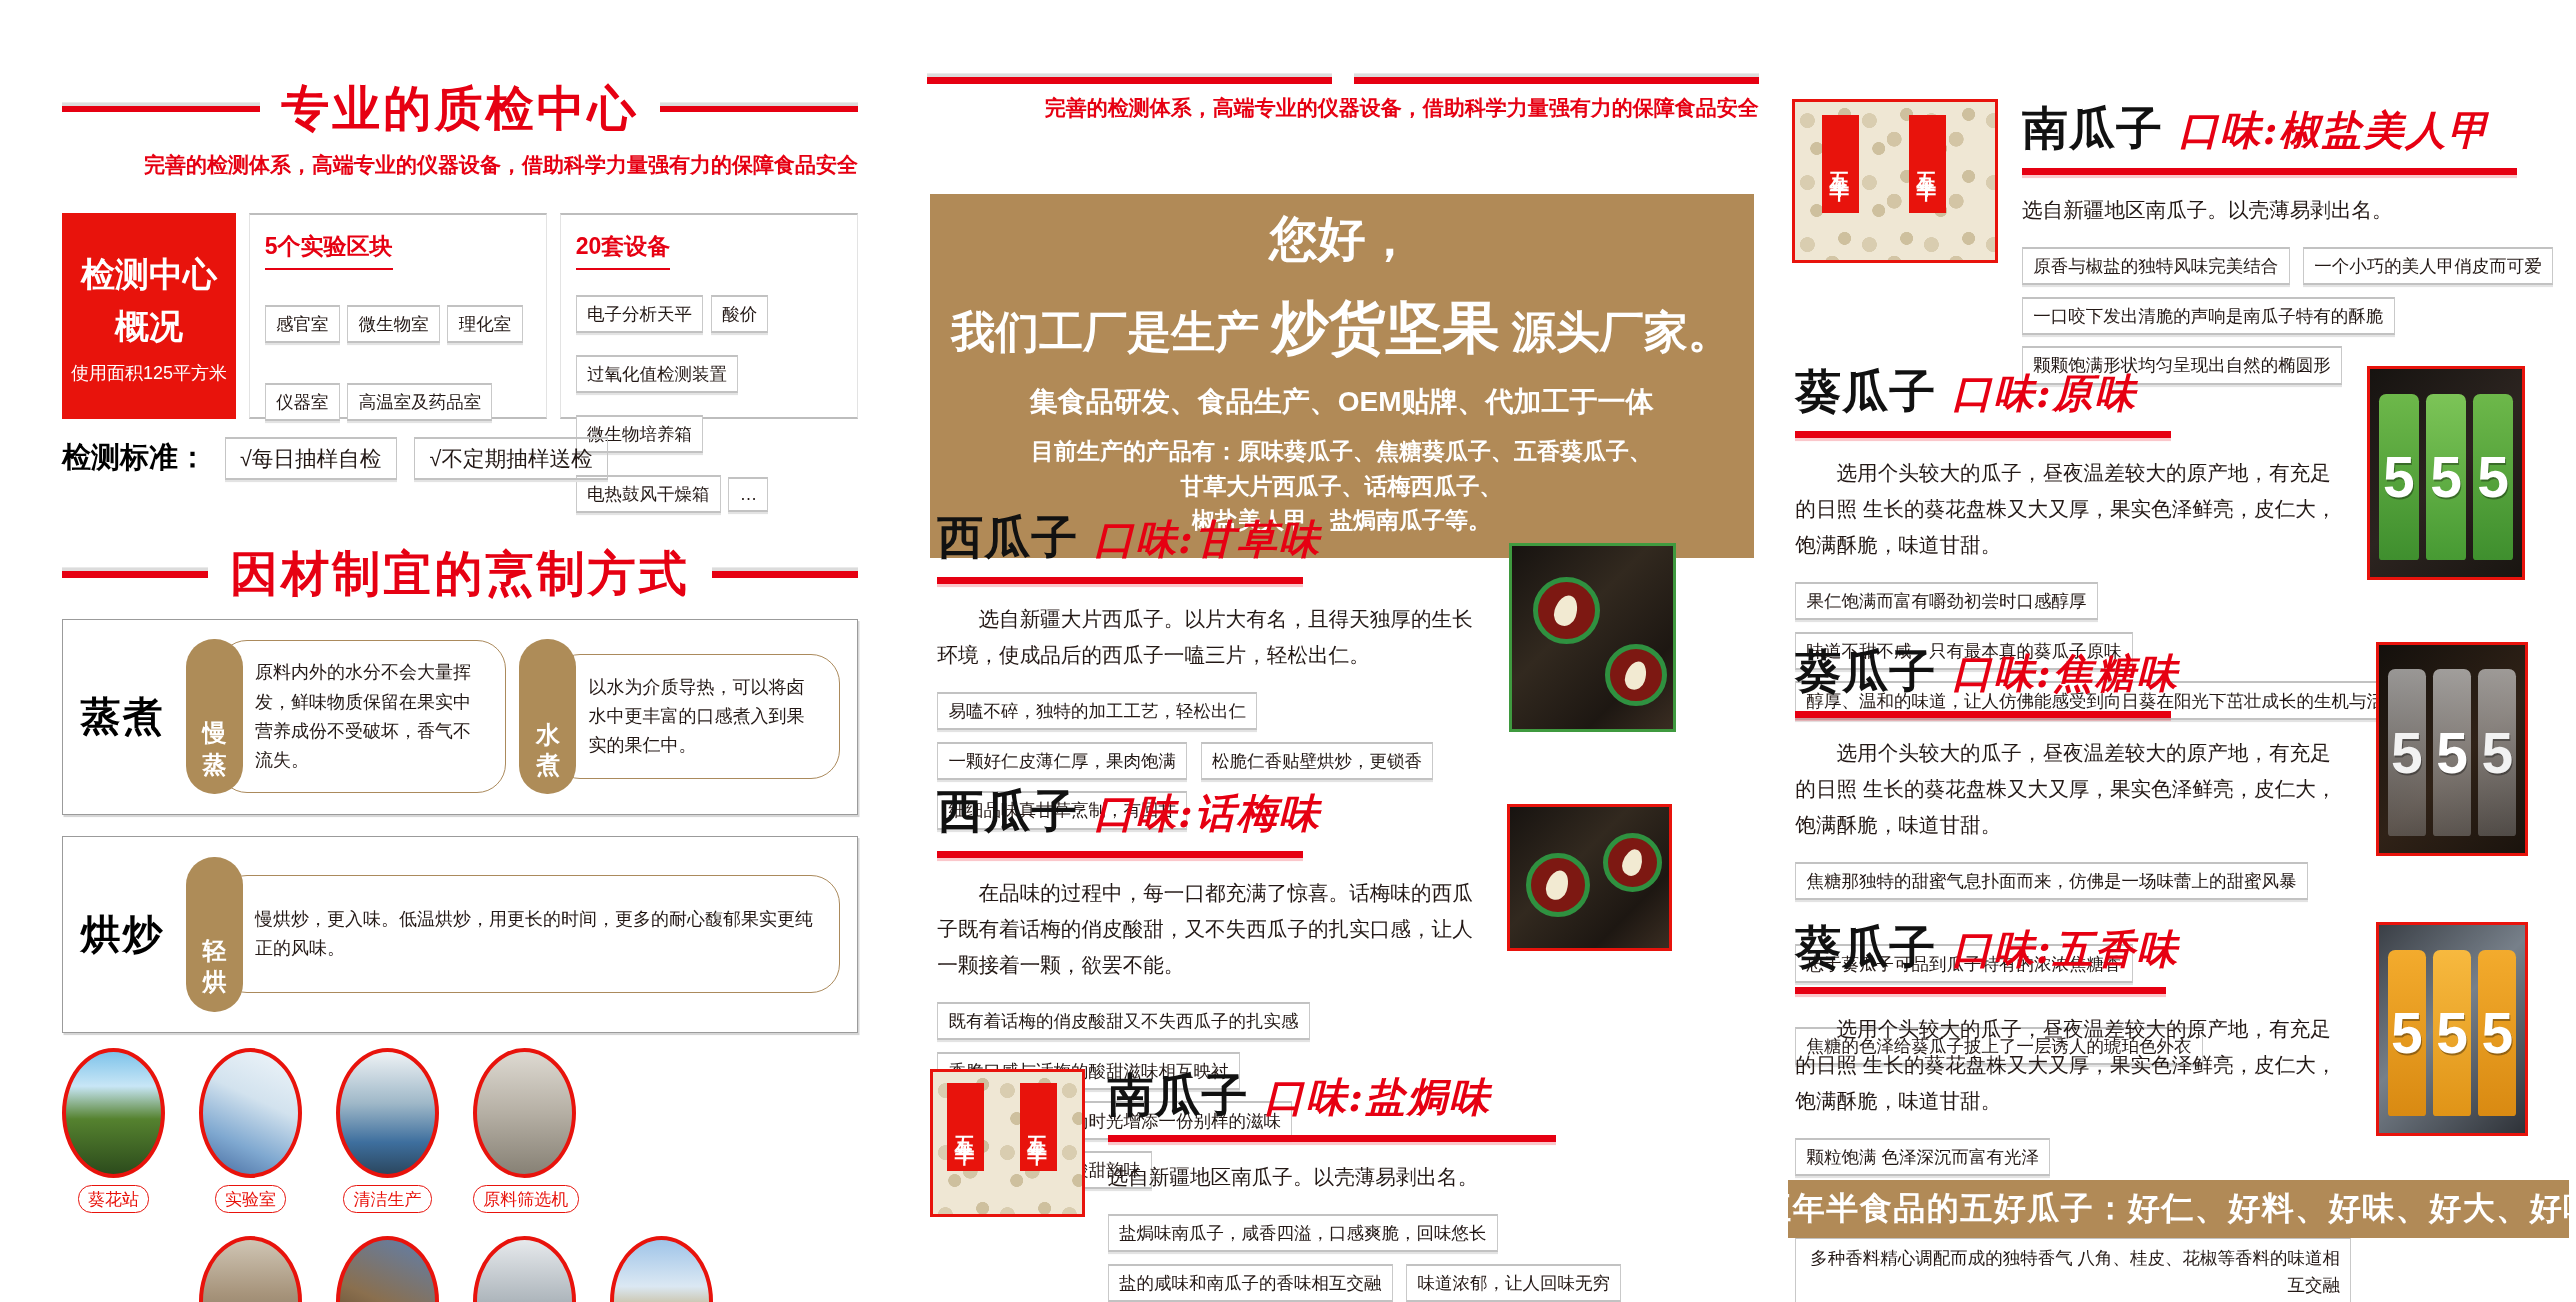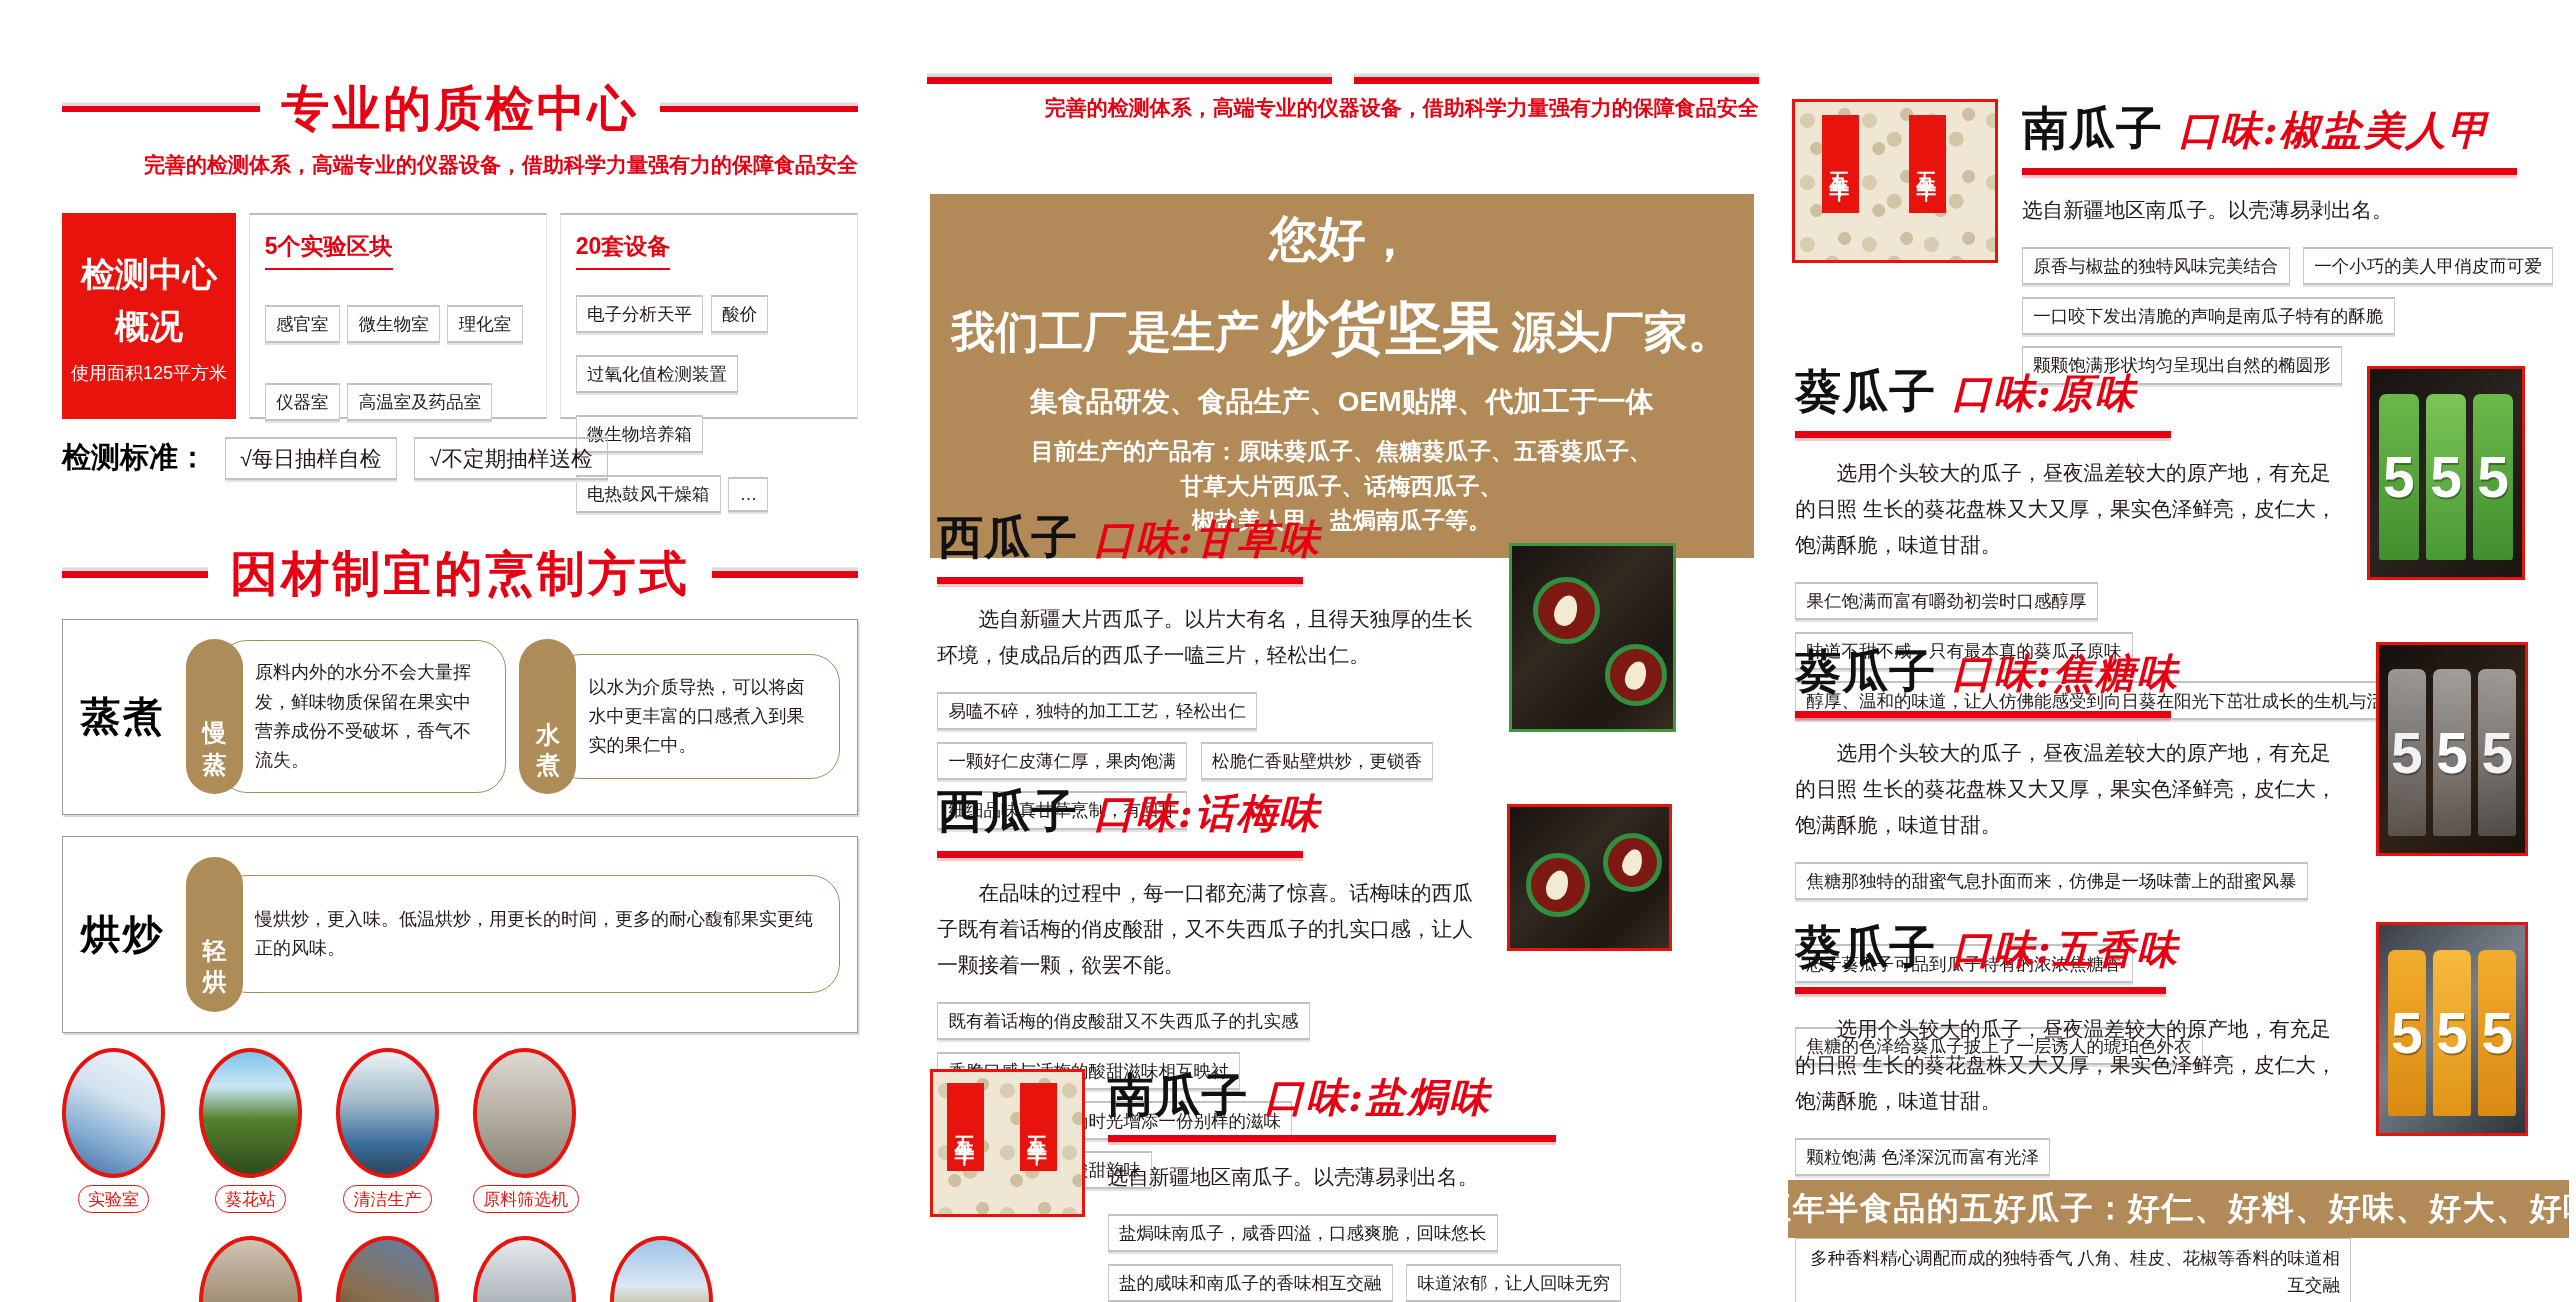--- a/index.html
+++ b/index.html
@@ -170,26 +170,26 @@
         <div class="pill">
           <span class="pill-text">轻烘</span>
         </div>
         <div class="bubble">慢烘炒，更入味。低温烘炒，用更长的时间，更多的耐心馥郁果实更纯正的风味。</div>
       </div>
     </div>
 
     <div class="gallery">
       <div class="g-row">
         <div class="g-item">
+          <div class="g-circle" style="background:linear-gradient(180deg,#7ec3ea 0%,#c8e6f6 28%,#55822f 55%,#2c4b1c 100%);"></div>
+          <div class="g-label">葵花站</div>
+        </div>
+        <div class="g-item">
           <div class="g-circle" style="background:linear-gradient(205deg,#f0f6fa 0%,#d2e2ee 40%,#7fa8d0 72%,#45699e 100%);"></div>
           <div class="g-label">实验室</div>
-        </div>
-        <div class="g-item">
-          <div class="g-circle" style="background:linear-gradient(180deg,#7ec3ea 0%,#c8e6f6 28%,#55822f 55%,#2c4b1c 100%);"></div>
-          <div class="g-label">葵花站</div>
         </div>
         <div class="g-item">
           <div class="g-circle" style="background:linear-gradient(180deg,#eef2f5 0%,#9fb8c8 42%,#3e6f9e 74%,#2b475f 100%);"></div>
           <div class="g-label">清洁生产</div>
         </div>
         <div class="g-item">
           <div class="g-circle" style="background:linear-gradient(180deg,#ddd9d1 0%,#b7b1a6 48%,#878175 100%);"></div>
           <div class="g-label">原料筛选机</div>
         </div>
       </div>

